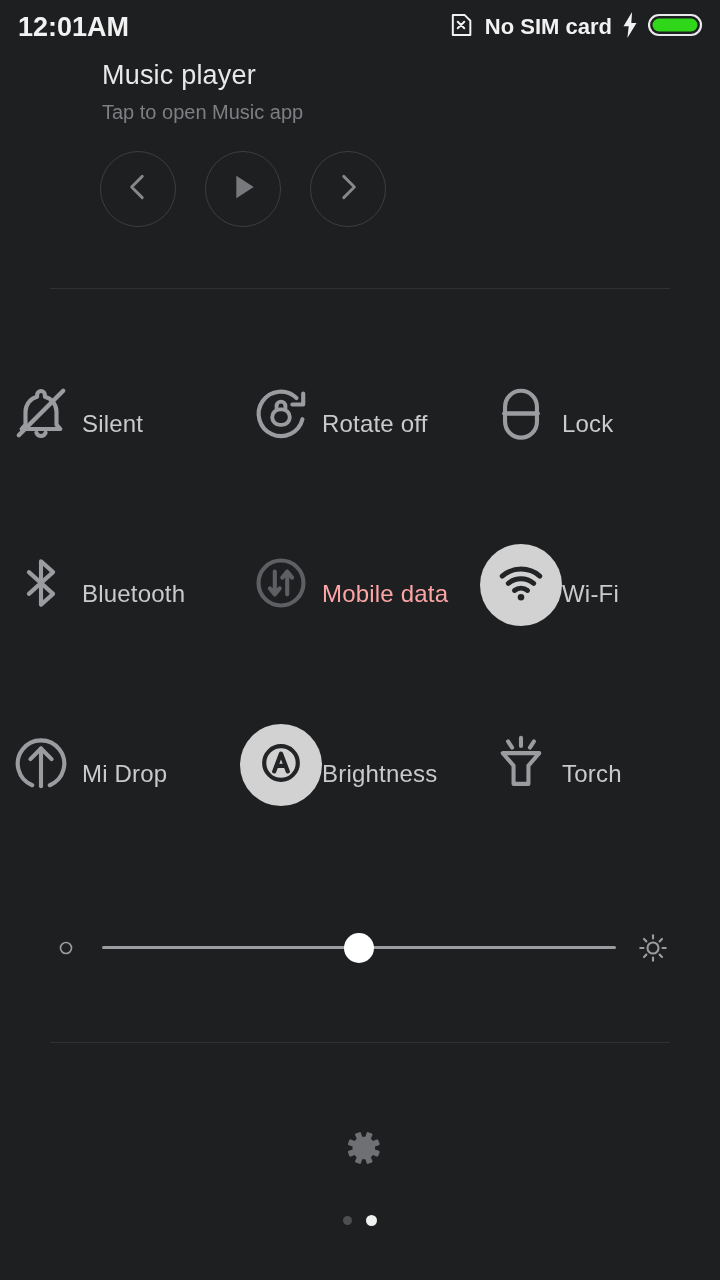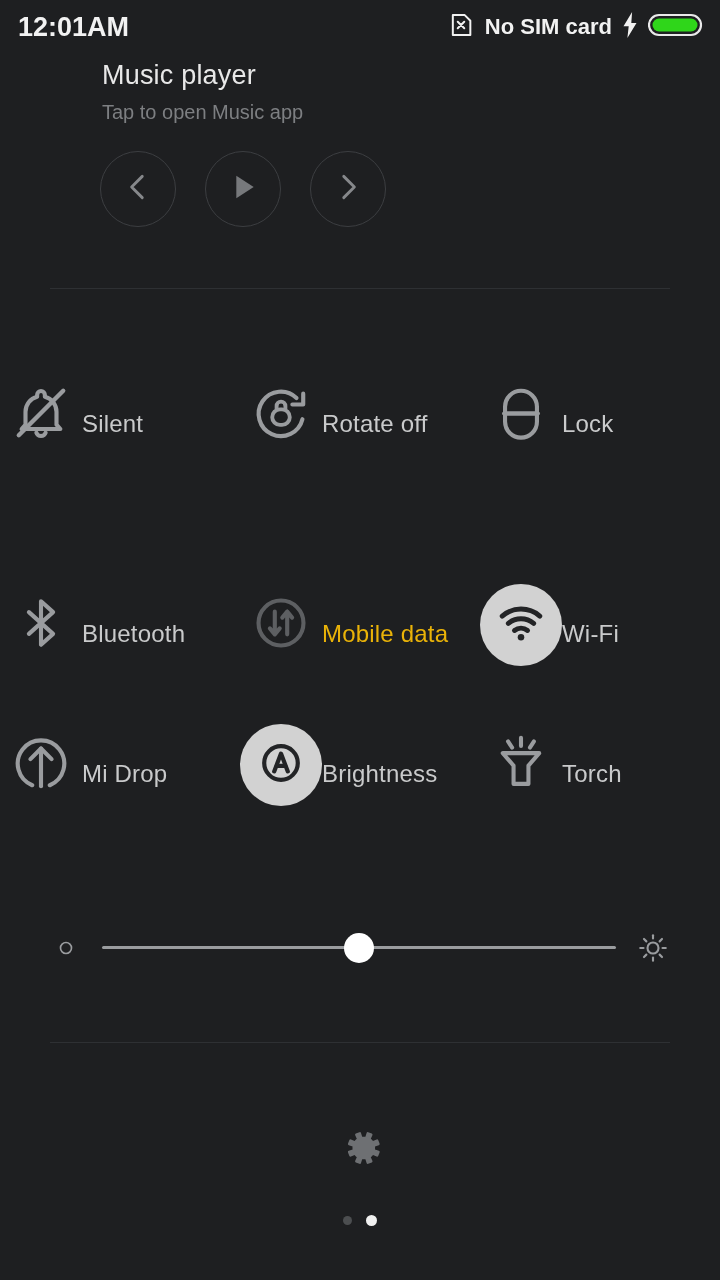--- a/index.html
+++ b/index.html
@@ -48,35 +48,35 @@
   }
   #divider-top { top:288px; }
   #divider-bottom { top:1042px; }
 
   
   .tile-row {
     position:absolute; left:0; width:720px; height:130px;
     display:flex;
   }
   #tile-row-1 { top:350px; }
-  #tile-row-2 { top:560px; }
+  #tile-row-2 { top:520px; }
   #tile-row-3 { top:700px; }
   .tile {
     flex:1; display:flex; flex-direction:row;
     align-items:center; justify-content:flex-start;
   }
   .tile-icon {
     width:82px; height:82px; border-radius:50%;
     display:flex; align-items:center; justify-content:center;
   }
   .tile-icon.active { background:#d2d2d2; }
   .tile-label {
     margin-top:18px; font-size:24px; color:#c9cacb; letter-spacing:.2px;
   }
-  .tile-label.dim { color:#eab308;text-align:right; }
+  .tile-label.dim { color:#fca5a5;text-align:right; }
 
   
   #brightness-row {
     position:absolute; top:920px; left:0; width:720px; height:55px;
     display:flex; align-items:center; padding:0 52px;
   }
   #slider-min-icon { width:28px; display:flex; justify-content:center; }
   #slider-track-wrap {
     position:relative; flex:1; height:40px; margin:0 22px;
     display:flex; align-items:center;

